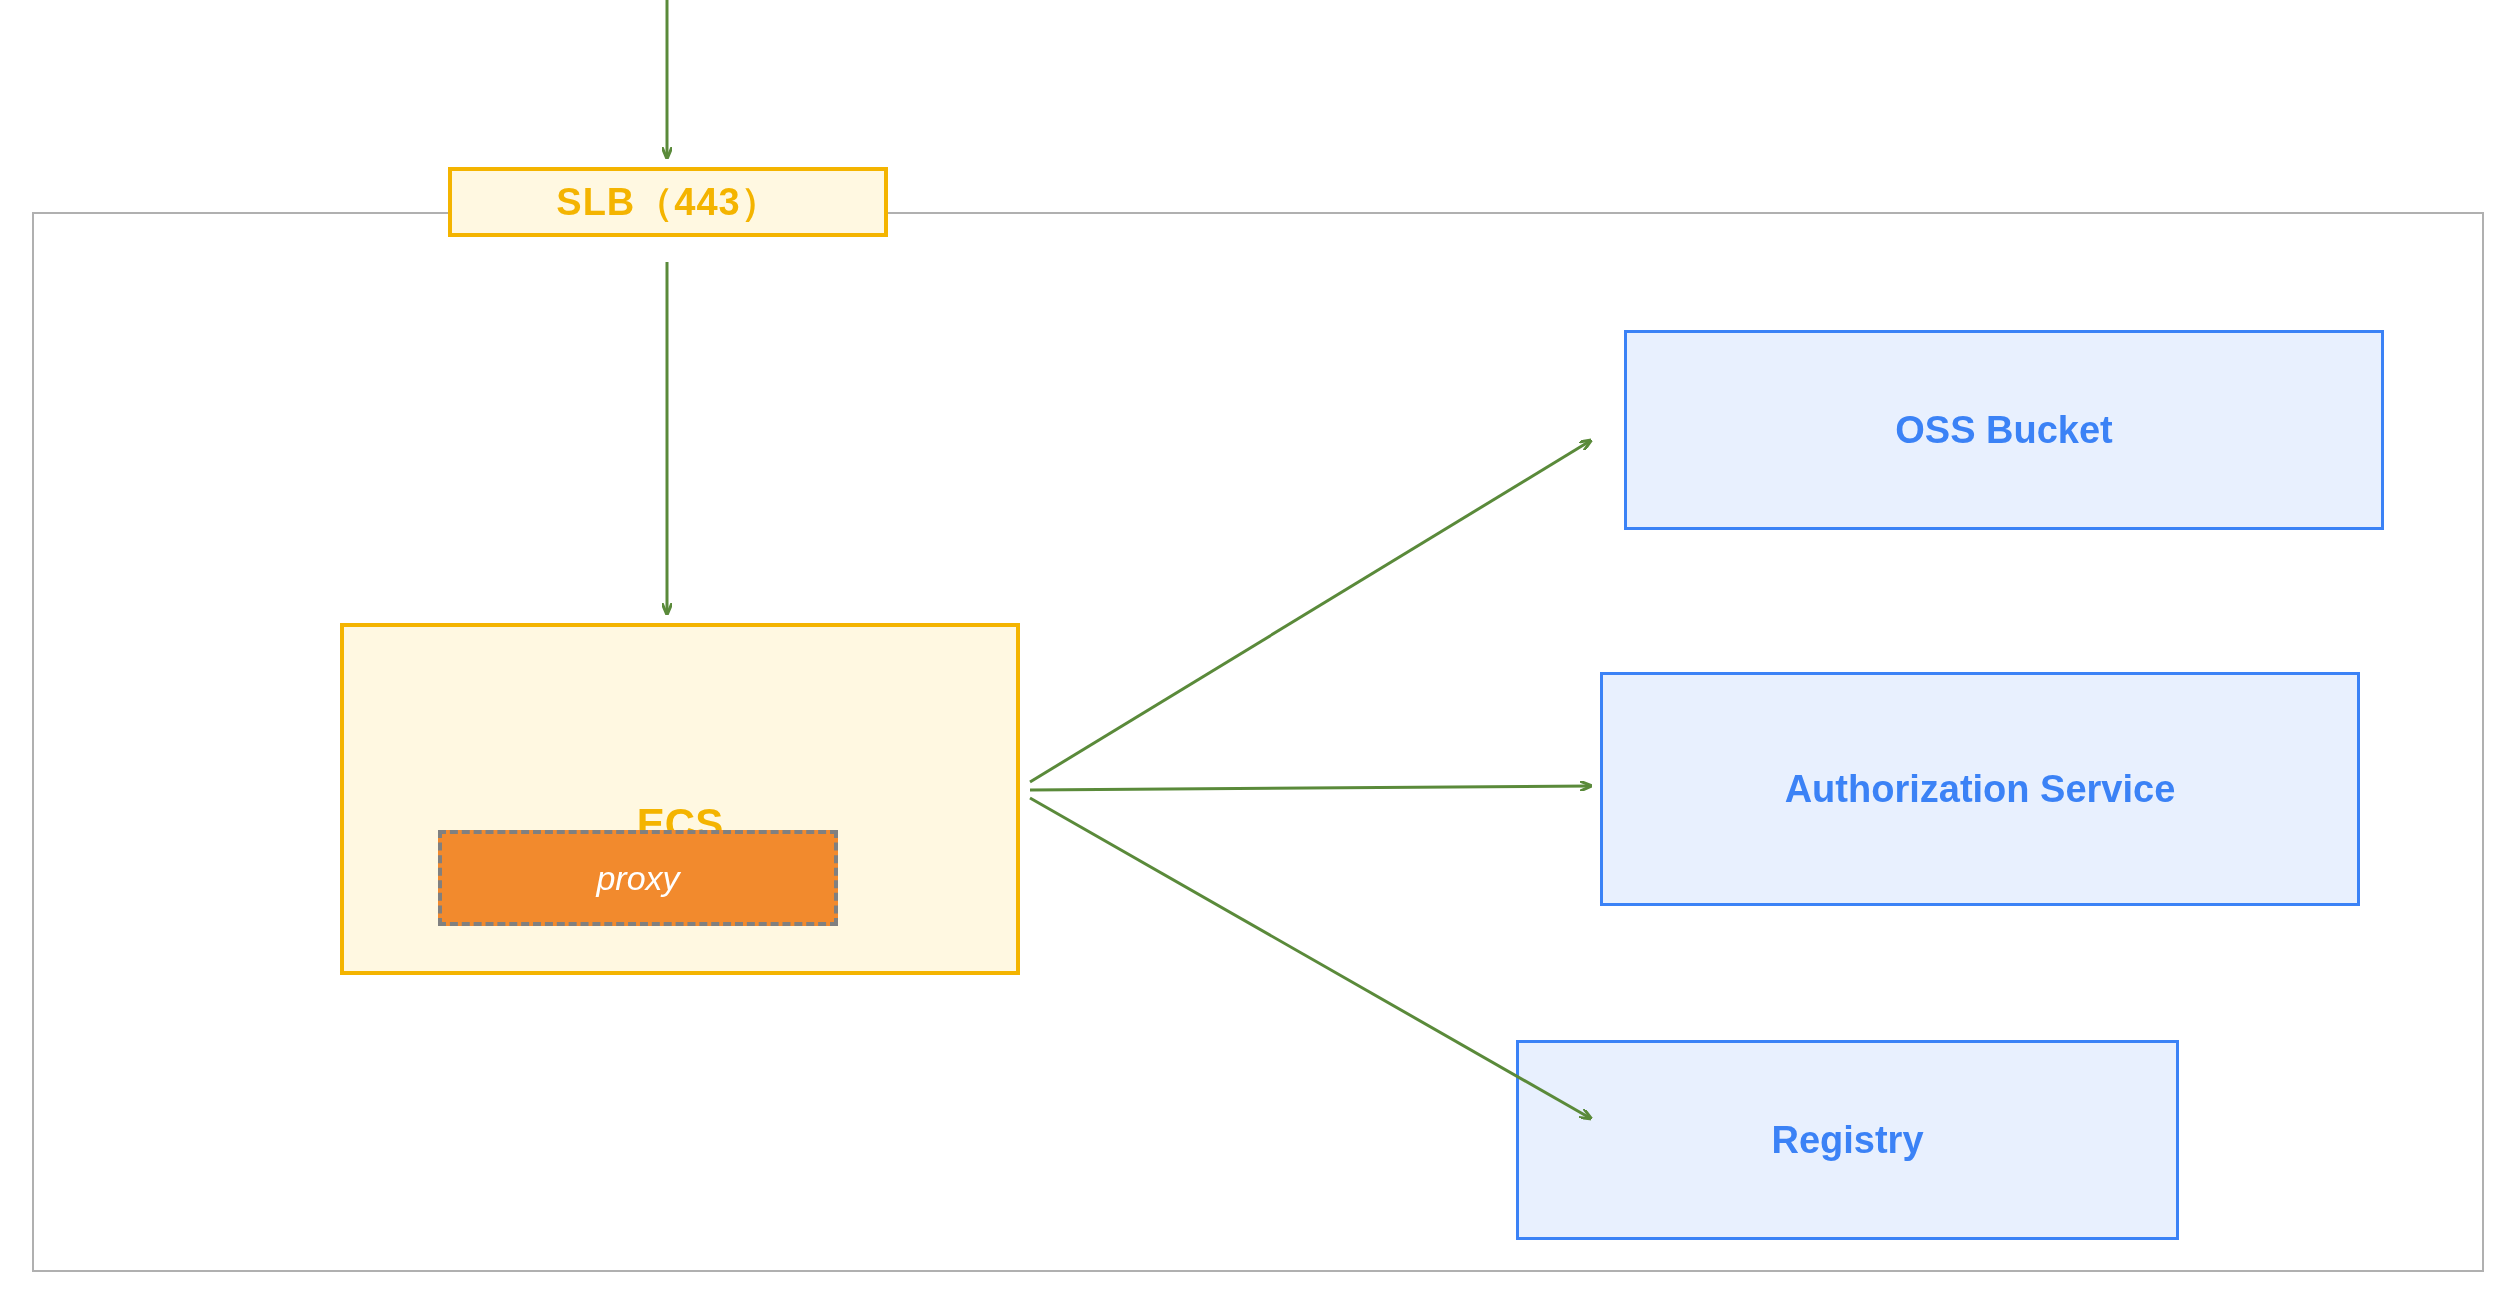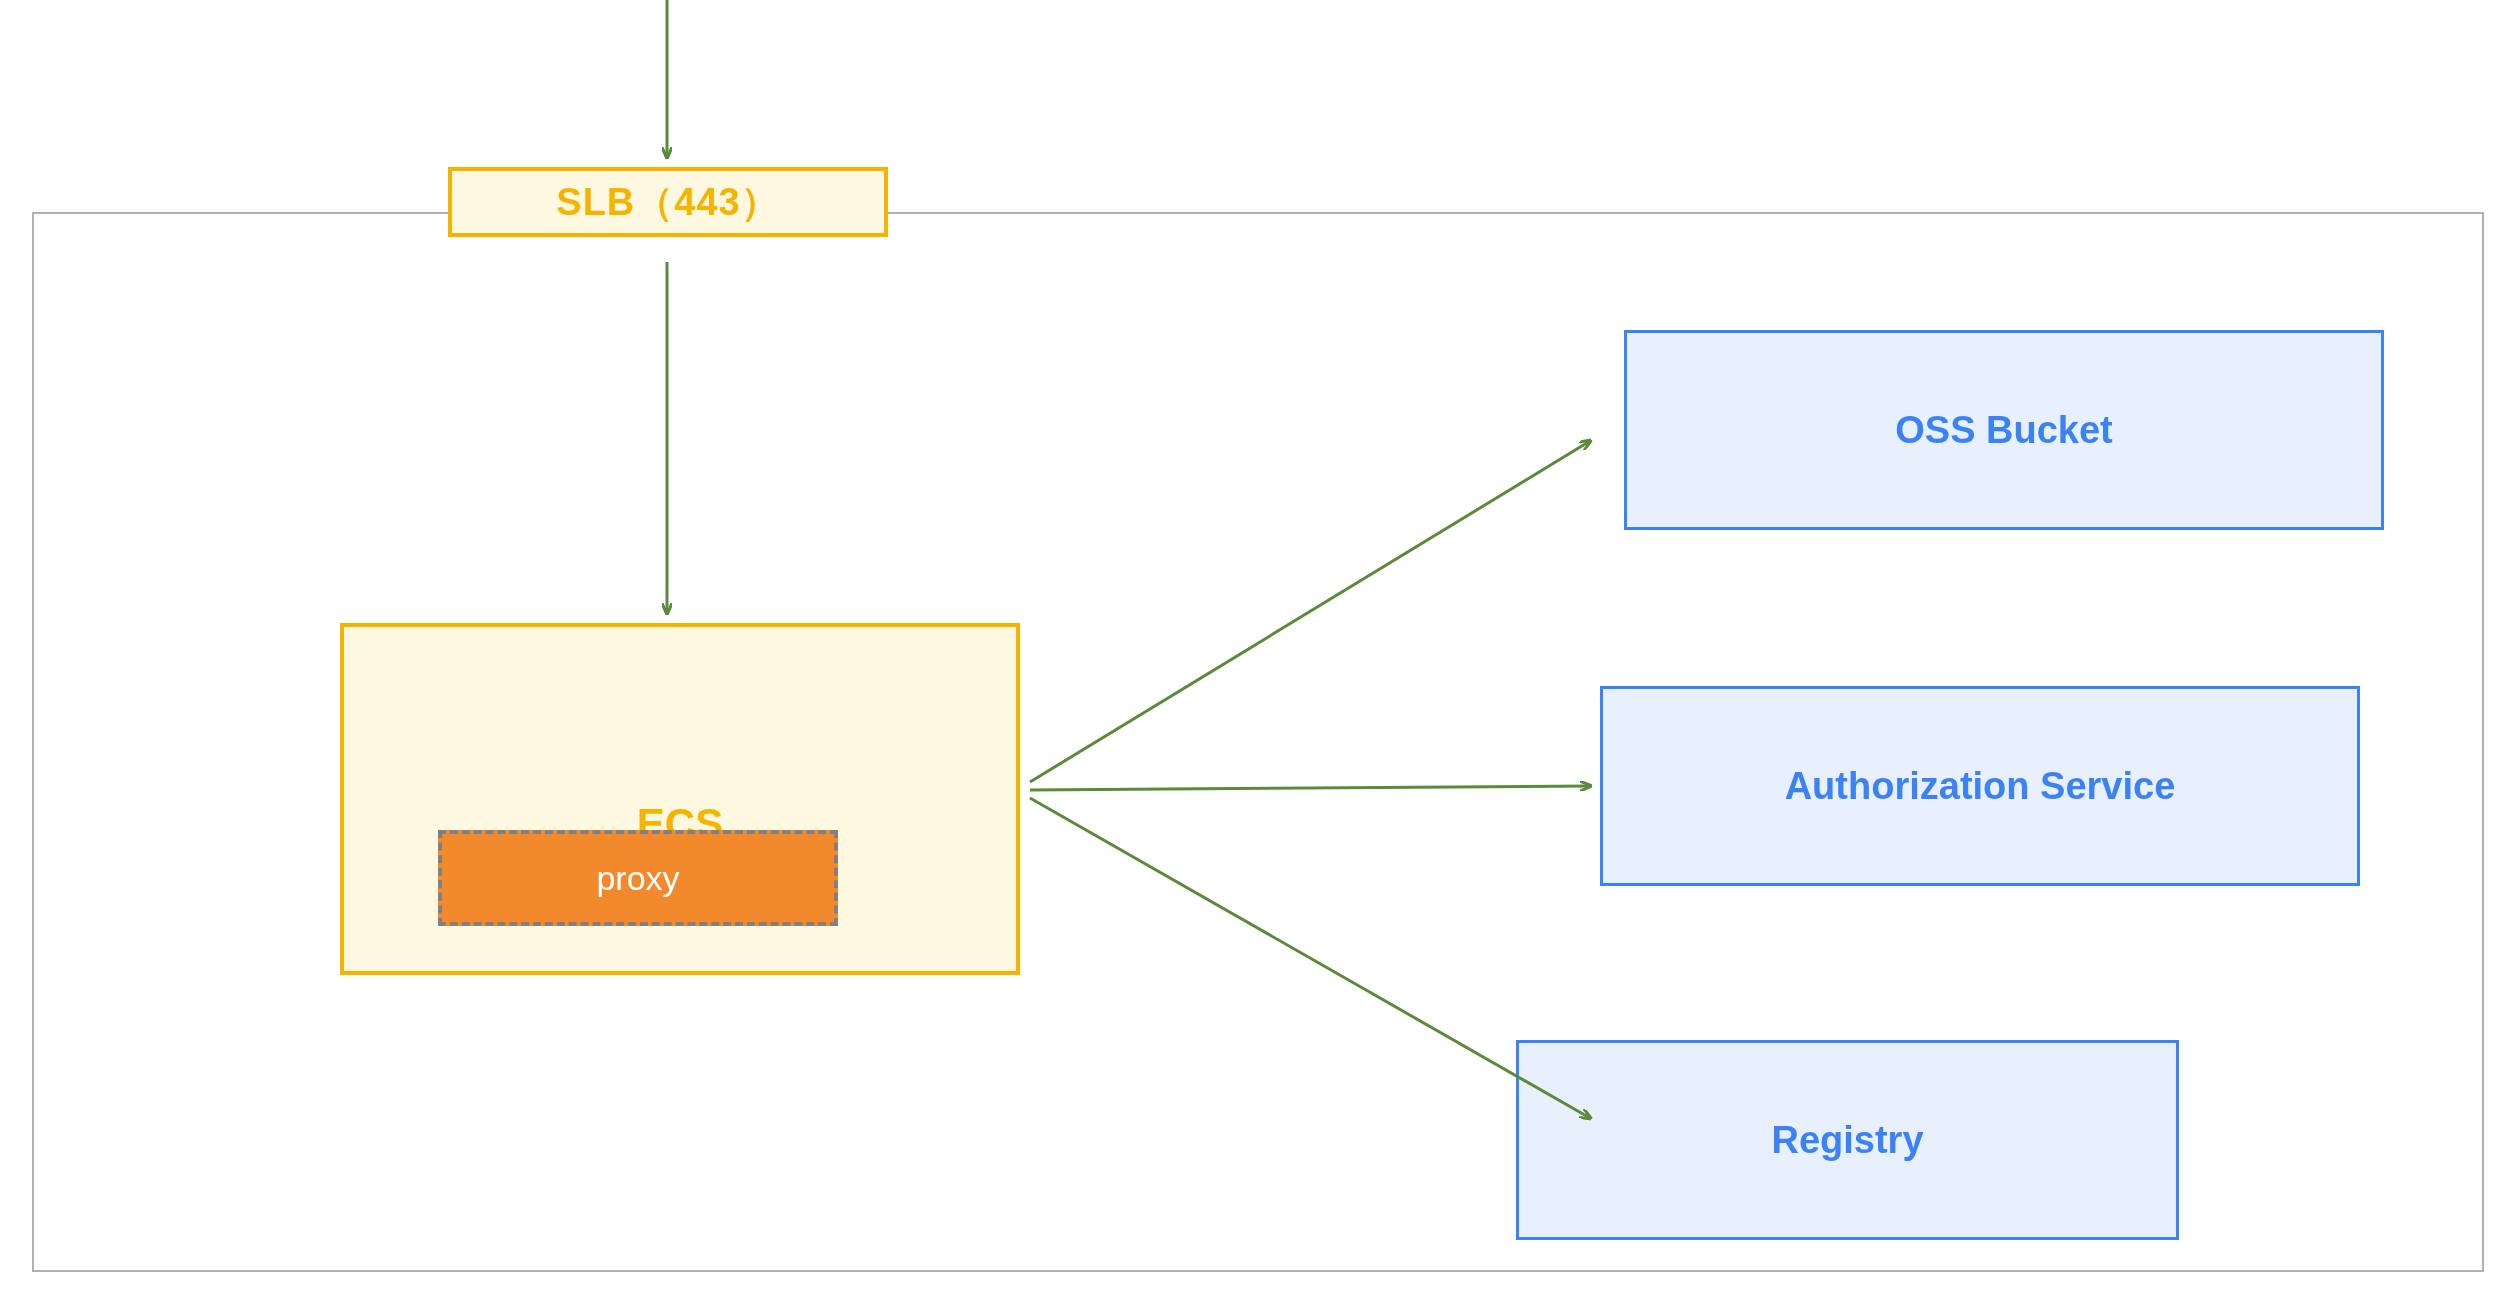--- a/index.html
+++ b/index.html
@@ -83,28 +83,28 @@
   <div class="big-border" id="bigborder" style="left: 32px; top: 212px; width: 2452px; height: 1060px;"></div>
 
   <div class="box slb-box" id="slb" style="left: 448px; top: 167px; width: 440px; height: 70px;">
     <span>SLB（443）</span>
   </div>
 
   <div class="box ecs-box" id="ecs" style="left: 340px; top: 623px; width: 680px; height: 352px;">
     <span class="ecs-title">ECS</span>
   </div>
 
-  <div class="proxy-box" id="proxy" style="left: 438px; top: 830px; width: 400px; height: 96px;">
+  <div class="proxy-box" id="proxy" style="left: 438px; top: 830px; width: 400px; height: 96px; font-style: italic;">
     <span>proxy</span>
   </div>
 
   <div class="box blue-box" id="svc-0" style="left: 1600px; top: 330px; width: 760px; height: 200px; margin-left: 24px;">
     <span>OSS Bucket</span>
   </div>
-  <div class="box blue-box" id="svc-1" style="left: 1600px; top: 686px; width: 760px; height: 200px;">
+  <div class="box blue-box" id="svc-1" style="left: 1600px; top: 672px; width: 760px; height: 234px;">
     <span>Authorization Service</span>
   </div>
   <div class="box blue-box" id="svc-2" style="left: 1516px; top: 1040px; width: 663px; height: 200px;">
     <span>Registry</span>
   </div>
 
   <svg class="arrows">
     <defs>
       <marker id="arrowhead" markerWidth="12" markerHeight="10" refX="10" refY="5" orient="auto" markerUnits="userSpaceOnUse">
         <path d="M0,0 L12,5 L0,10" fill="none" stroke="#5a8a3a" stroke-width="3" stroke-linejoin="miter"></path>

